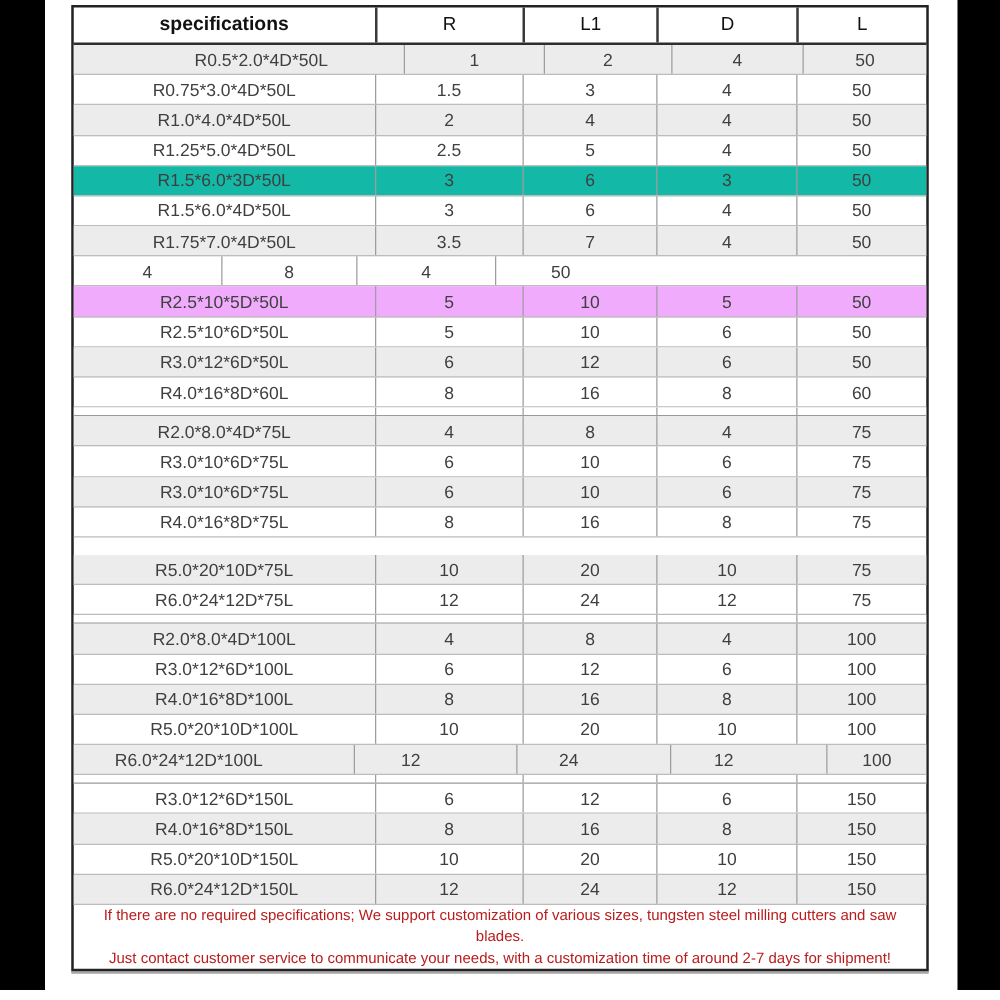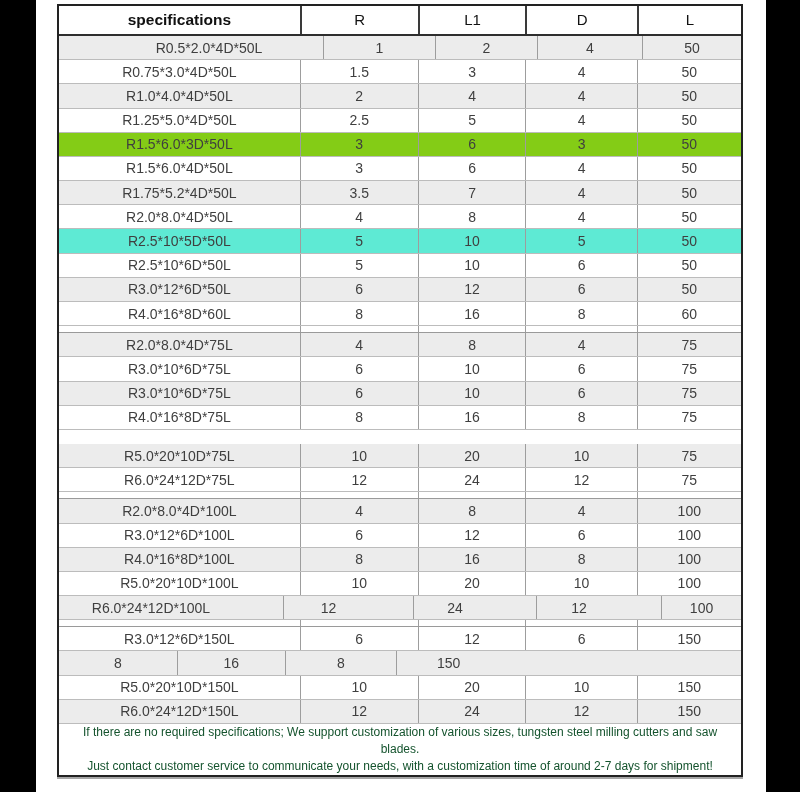--- a/index.html
+++ b/index.html
@@ -24,21 +24,21 @@
   .c0{width:35.3%;} .c1{width:17.3%;} .c2{width:15.8%;} .c3{width:16.3%;} .c4{width:15.3%;}
   .thead{height:33px;border-bottom:2px solid #2e2e2e;font-size:15px;color:#111;}
   .thead .cell + .cell{border-left:2px solid #3a3a3a;}
   .thead .c0{font-weight:bold;font-size:15.5px;}
   .tbody{display:flex;flex-direction:column;}
   .row{height:24.2px;border-bottom:1px solid #bcbcbc;font-size:14px;color:#3f3f3f;}
   .row .cell + .cell{border-left:1px solid #9d9d9d;}
   .row.gap{height:7px;border-bottom:1px solid #9a9a9a;background:#fff;}
   .tfoot{
     flex:1;display:flex;flex-direction:column;align-items:center;justify-content:center;
-    font-size:12px;line-height:17px;color:#14532d;text-align:center;padding:0 8px;border-radius:13px;
+    font-size:12px;line-height:17px;color:#b91c1c;text-align:center;padding:0 8px;border-radius:13px;
   }
 </style>
 </head>
 <body>
 
 <div class="canvas">
   <div class="bar left"></div>
   <div class="bar right"></div>
 
   <div class="spec-table">
@@ -73,49 +73,48 @@
           <div class="cell c3">4</div>
           <div class="cell c4">50</div>
         </div>
         <div class="trow row">
           <div class="cell c0">R1.25*5.0*4D*50L</div>
           <div class="cell c1">2.5</div>
           <div class="cell c2">5</div>
           <div class="cell c3">4</div>
           <div class="cell c4">50</div>
         </div>
-        <div class="trow row" style="background: #84cc16;">
+        <div class="trow row" style="background: #14b8a6;">
           <div class="cell c0">R1.5*6.0*3D*50L</div>
           <div class="cell c1">3</div>
           <div class="cell c2">6</div>
           <div class="cell c3">3</div>
           <div class="cell c4">50</div>
         </div>
         <div class="trow row">
           <div class="cell c0">R1.5*6.0*4D*50L</div>
           <div class="cell c1">3</div>
           <div class="cell c2">6</div>
           <div class="cell c3">4</div>
           <div class="cell c4">50</div>
         </div>
         <div class="trow row" style="background: rgb(236, 236, 236);">
-          <div class="cell c0">R1.75*5.2*4D*50L</div>
+          <div class="cell c0">R1.75*7.0*4D*50L</div>
           <div class="cell c1">3.5</div>
           <div class="cell c2">7</div>
           <div class="cell c3">4</div>
           <div class="cell c4">50</div>
         </div>
         <div class="trow row">
-          <div class="cell c0">R2.0*8.0*4D*50L</div>
           <div class="cell c1">4</div>
           <div class="cell c2">8</div>
           <div class="cell c3">4</div>
           <div class="cell c4">50</div>
         </div>
-        <div class="trow row" style="background: #5eead4;">
+        <div class="trow row" style="background: #f0abfc;">
           <div class="cell c0">R2.5*10*5D*50L</div>
           <div class="cell c1">5</div>
           <div class="cell c2">10</div>
           <div class="cell c3">5</div>
           <div class="cell c4">50</div>
         </div>
         <div class="trow row">
           <div class="cell c0">R2.5*10*6D*50L</div>
           <div class="cell c1">5</div>
           <div class="cell c2">10</div>
@@ -235,20 +234,21 @@
           <div class="cell c4"></div>
         </div>
         <div class="trow row">
           <div class="cell c0">R3.0*12*6D*150L</div>
           <div class="cell c1">6</div>
           <div class="cell c2">12</div>
           <div class="cell c3">6</div>
           <div class="cell c4">150</div>
         </div>
         <div class="trow row" style="background: rgb(236, 236, 236);">
+          <div class="cell c0">R4.0*16*8D*150L</div>
           <div class="cell c1">8</div>
           <div class="cell c2">16</div>
           <div class="cell c3">8</div>
           <div class="cell c4">150</div>
         </div>
         <div class="trow row">
           <div class="cell c0">R5.0*20*10D*150L</div>
           <div class="cell c1">10</div>
           <div class="cell c2">20</div>
           <div class="cell c3">10</div>

